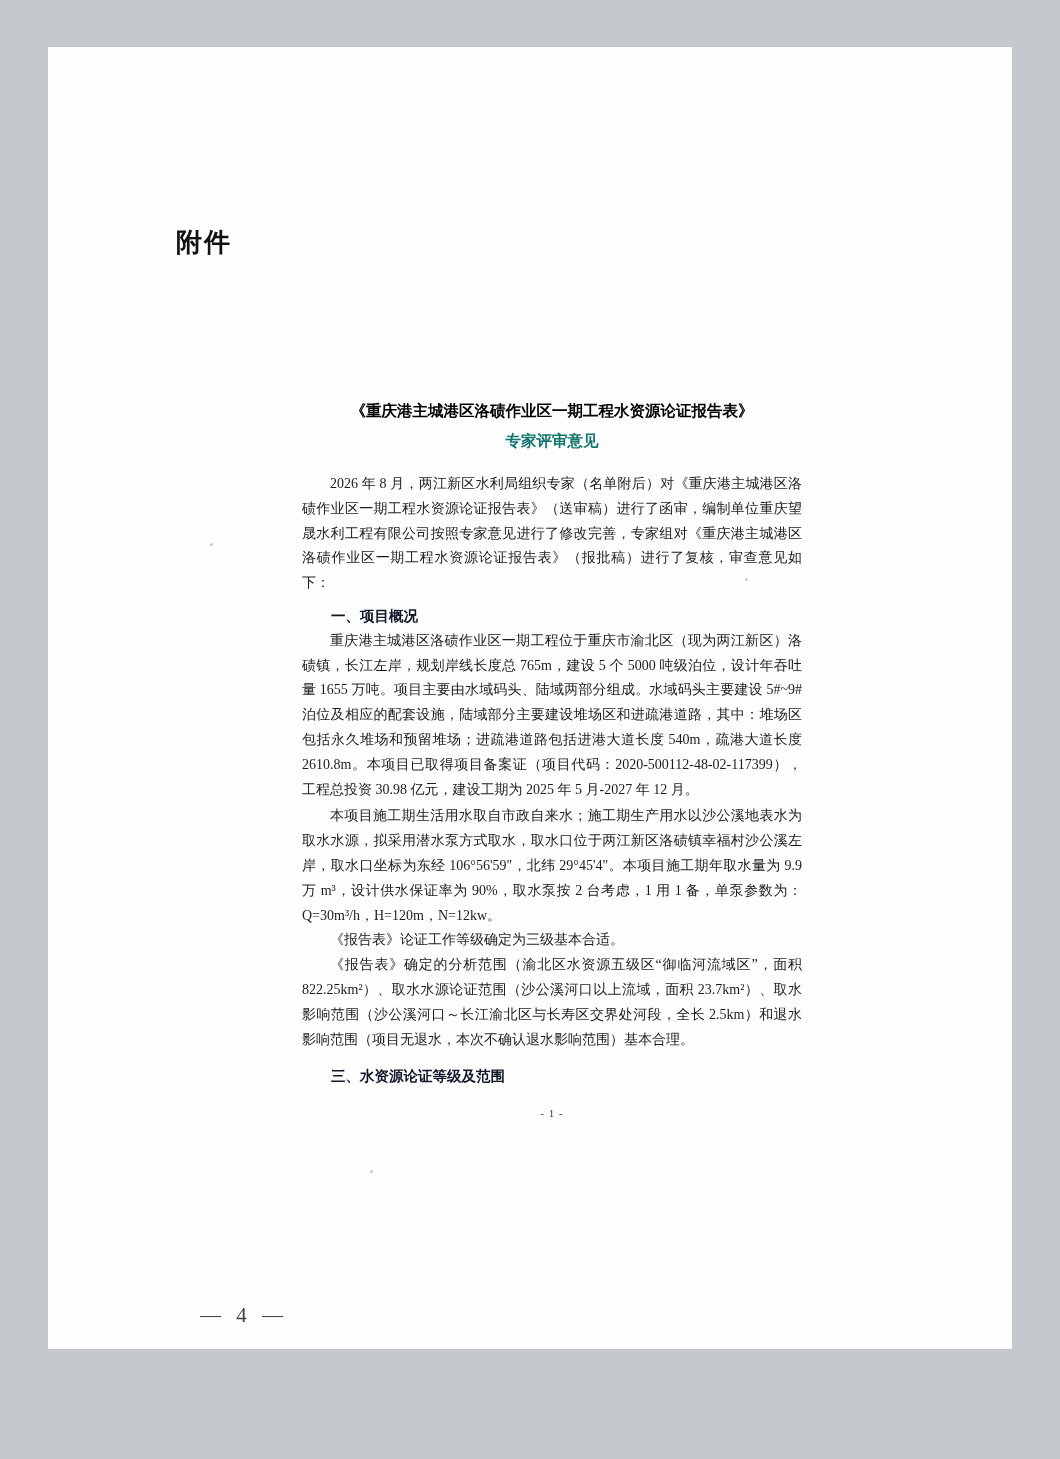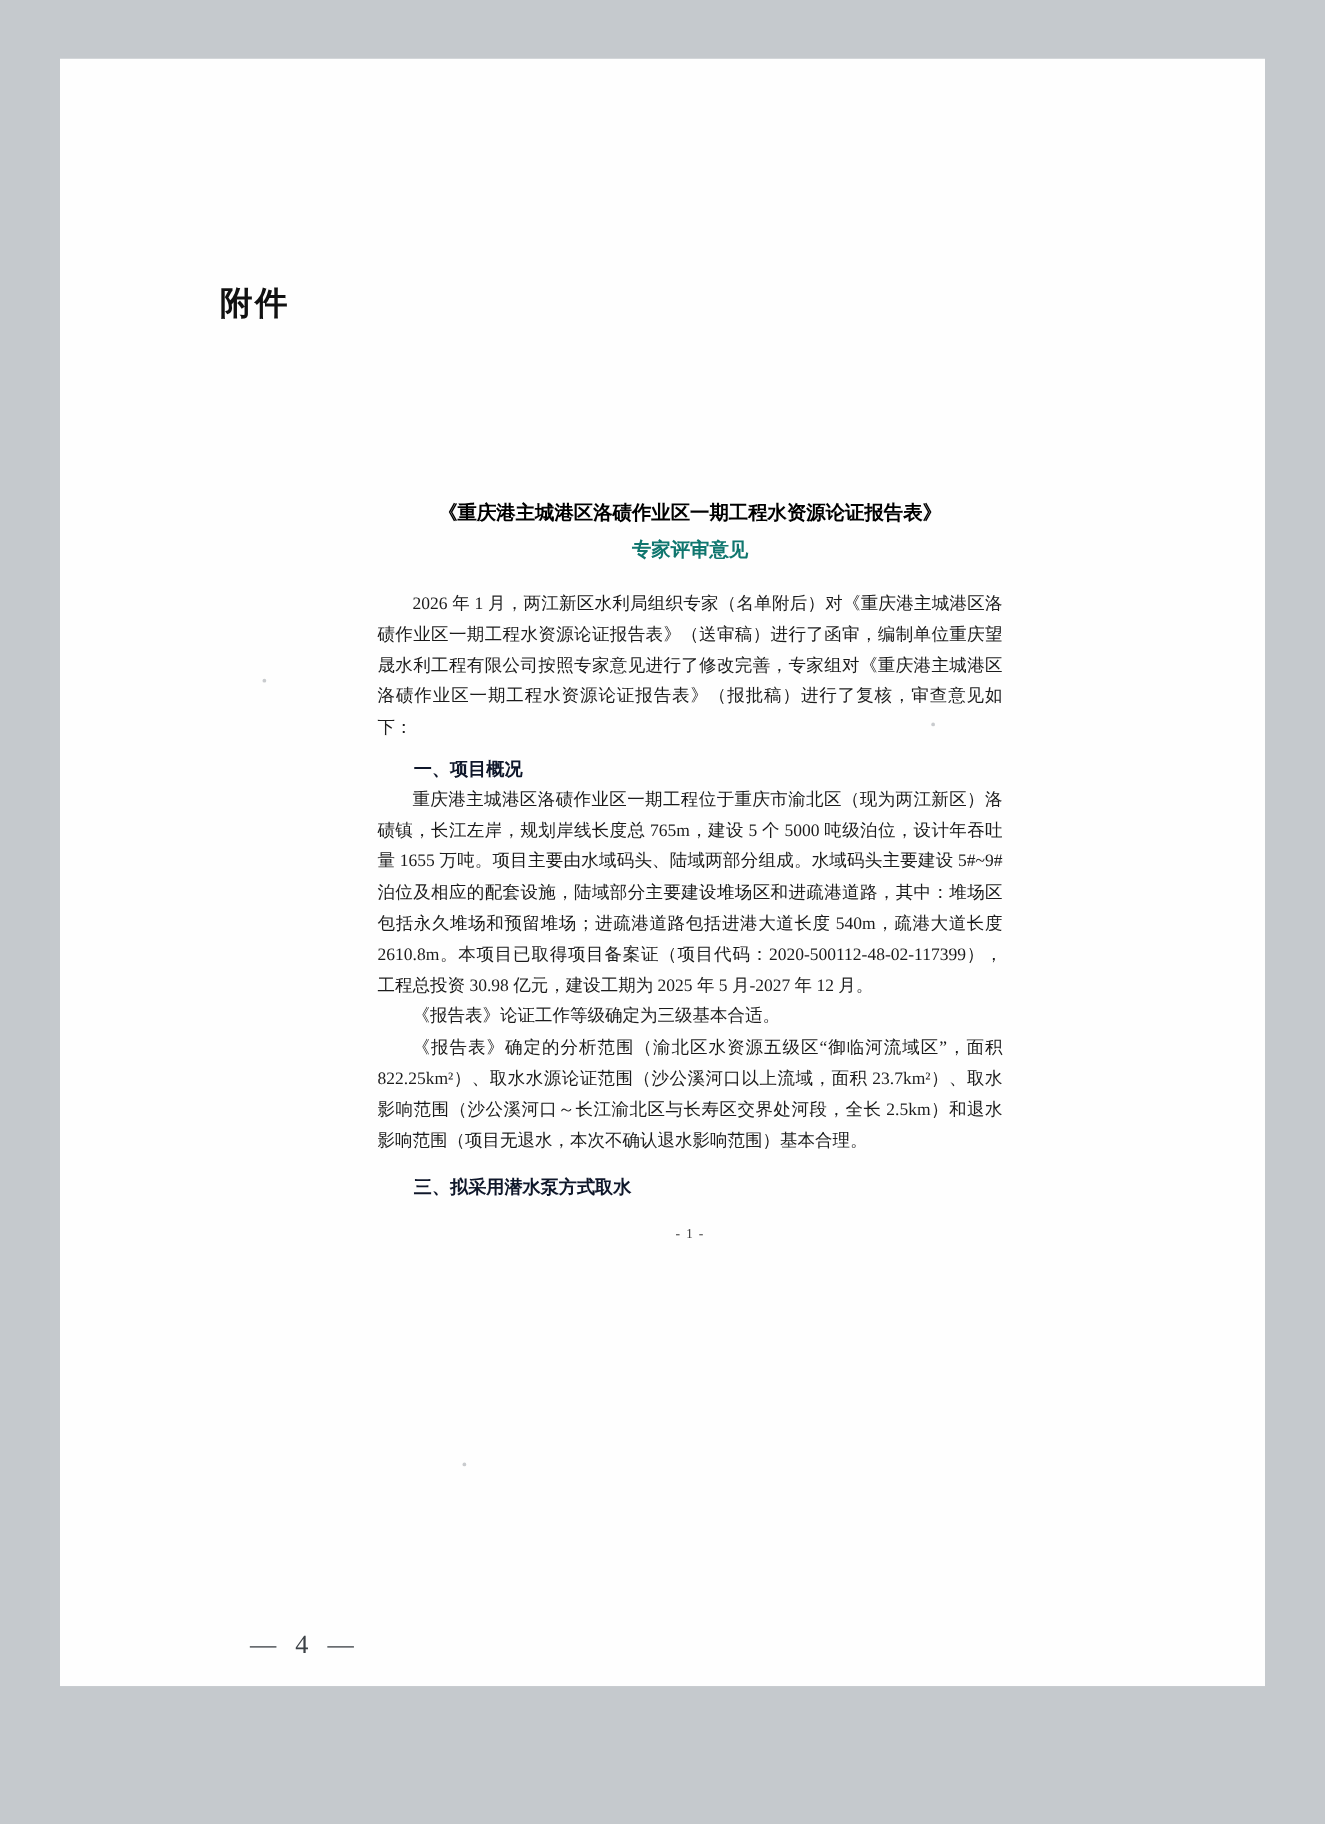--- a/index.html
+++ b/index.html
@@ -105,33 +105,34 @@
 
 <div class="backdrop">
   <div class="page">
 
     <div class="attachment">附件</div>
 
     <div class="content">
       <h1 class="doc-title">《重庆港主城港区洛碛作业区一期工程水资源论证报告表》</h1>
       <h2 class="doc-subtitle">专家评审意见</h2>
 
-      <p class="body-para intro-para">2026 年 1 月，两江新区水利局组织专家（名单附后）对《重庆港主城港区洛碛作业区一期工程水资源论证报告表》（送审稿）进行了函审，编制单位重庆望晟水利工程有限公司按照专家意见进行了修改完善，专家组对《重庆港主城港区洛碛作业区一期工程水资源论证报告表》（报批稿）进行了复核，审查意见如下：</p>
+      <p class="body-para intro-para">2026 年 8 月，两江新区水利局组织专家（名单附后）对《重庆港主城港区洛碛作业区一期工程水资源论证报告表》（送审稿）进行了函审，编制单位重庆望晟水利工程有限公司按照专家意见进行了修改完善，专家组对《重庆港主城港区洛碛作业区一期工程水资源论证报告表》（报批稿）进行了复核，审查意见如下：</p>
 
       <h3 class="section-heading">一、项目概况</h3>
 
       <p class="body-para">重庆港主城港区洛碛作业区一期工程位于重庆市渝北区（现为两江新区）洛碛镇，长江左岸，规划岸线长度总 765m，建设 5 个 5000 吨级泊位，设计年吞吐量 1655 万吨。项目主要由水域码头、陆域两部分组成。水域码头主要建设 5#~9#泊位及相应的配套设施，陆域部分主要建设堆场区和进疏港道路，其中：堆场区包括永久堆场和预留堆场；进疏港道路包括进港大道长度 540m，疏港大道长度 2610.8m。本项目已取得项目备案证（项目代码：2020-500112-48-02-117399），工程总投资 30.98 亿元，建设工期为 2025 年 5 月-2027 年 12 月。</p>
 
+      <p class="body-para supply-para">本项目施工期生活用水取自市政自来水；施工期生产用水以沙公溪地表水为取水水源，拟采用潜水泵方式取水，取水口位于两江新区洛碛镇幸福村沙公溪左岸，取水口坐标为东经 106°56'59"，北纬 29°45'4"。本项目施工期年取水量为 9.9 万 m³，设计供水保证率为 90%，取水泵按 2 台考虑，1 用 1 备，单泵参数为：Q=30m³/h，H=120m，N=12kw。</p>
 
 
       <p class="body-para">《报告表》论证工作等级确定为三级基本合适。</p>
 
       <p class="body-para">《报告表》确定的分析范围（渝北区水资源五级区“御临河流域区”，面积 822.25km²）、取水水源论证范围（沙公溪河口以上流域，面积 23.7km²）、取水影响范围（沙公溪河口～长江渝北区与长寿区交界处河段，全长 2.5km）和退水影响范围（项目无退水，本次不确认退水影响范围）基本合理。</p>
 
-      <h3 class="section-heading third">三、拟采用潜水泵方式取水</h3>
+      <h3 class="section-heading third">三、水资源论证等级及范围</h3>
 
       <div class="inner-pagenum">- 1 -</div>
     </div>
 
     <div class="footer-pagenum">— 4 —</div>
 
     <div class="speck" style="left:162px; top:496px;"></div>
     <div class="speck" style="left:697px; top:531px;"></div>
     <div class="speck" style="left:322px; top:1123px;"></div>
   </div>

